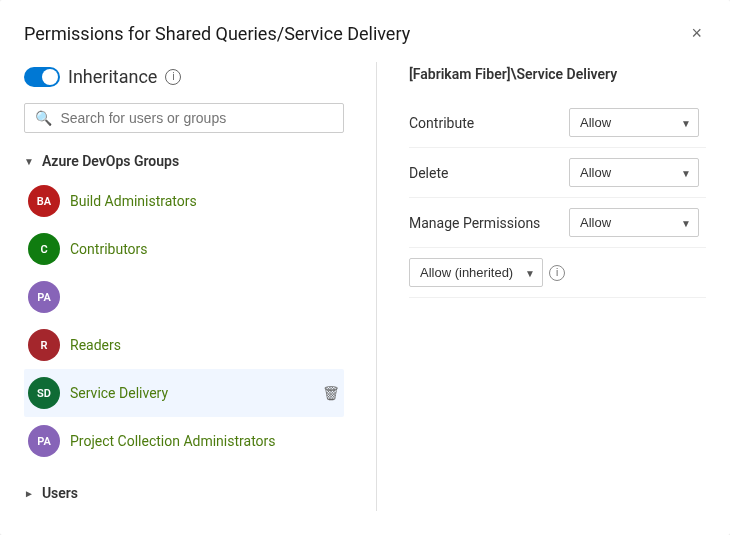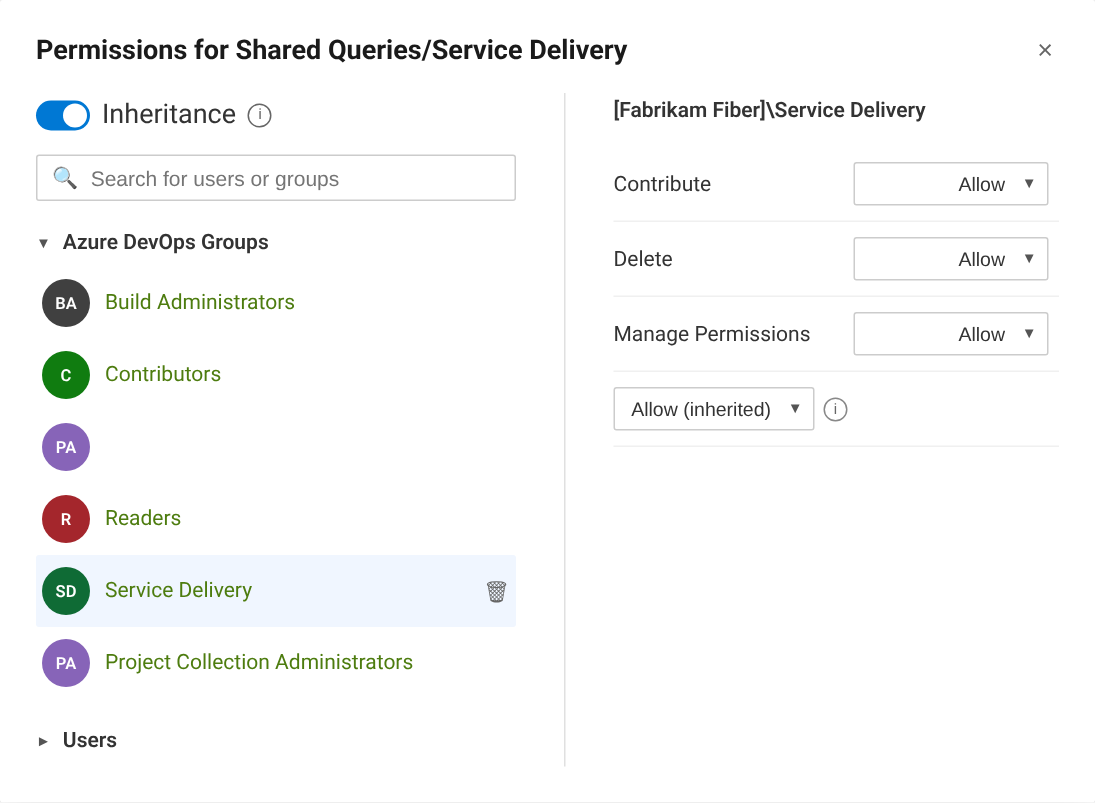--- a/index.html
+++ b/index.html
@@ -23,21 +23,21 @@
     }
     .dialog-header {
       display: flex;
       justify-content: space-between;
       align-items: center;
       padding: 20px 24px 16px 24px;
       border-bottom: none;
     }
     .dialog-title {
       font-size: 18px;
-      font-weight: 700;
+      font-weight: 400;
       color: #1a1a1a;
     }
     .close-btn {
       background: none;
       border: none;
       cursor: pointer;
       font-size: 18px;
       color: #666;
       padding: 4px;
       line-height: 1;
@@ -229,21 +229,20 @@
       border-radius: 2px;
       padding: 6px 28px 6px 10px;
       font-size: 13px;
       color: #333;
       background: white;
       cursor: pointer;
       appearance: none;
       -webkit-appearance: none;
       min-width: 130px;
       outline: none;
-      text-align: right;
     }
     .dropdown-wrapper {
       position: relative;
       display: inline-block;
     }
     .dropdown-arrow {
       position: absolute;
       right: 8px;
       top: 50%;
       transform: translateY(-50%);
@@ -300,21 +299,21 @@
         <input class="search-input" type="text" placeholder="Search for users or groups" style="">
       </div>
       <div class="group-section">
         <div class="group-header">
           <span class="chevron">▼</span>
           <span>Azure DevOps Groups</span>
         </div>
         <div class="group-items">
 
           <div class="group-item">
-            <div class="avatar" style="background:#404040;">BA</div>
+            <div class="avatar" style="background:#b91c1c;">BA</div>
             <span class="group-item-label">Build Administrators</span>
           </div>
 
           <div class="group-item">
             <div class="avatar" style="background:#107c10;">C</div>
             <span class="group-item-label">Contributors</span>
           </div>
 
           <div class="group-item">
             <div class="avatar" style="background:#8764b8;">PA</div>

